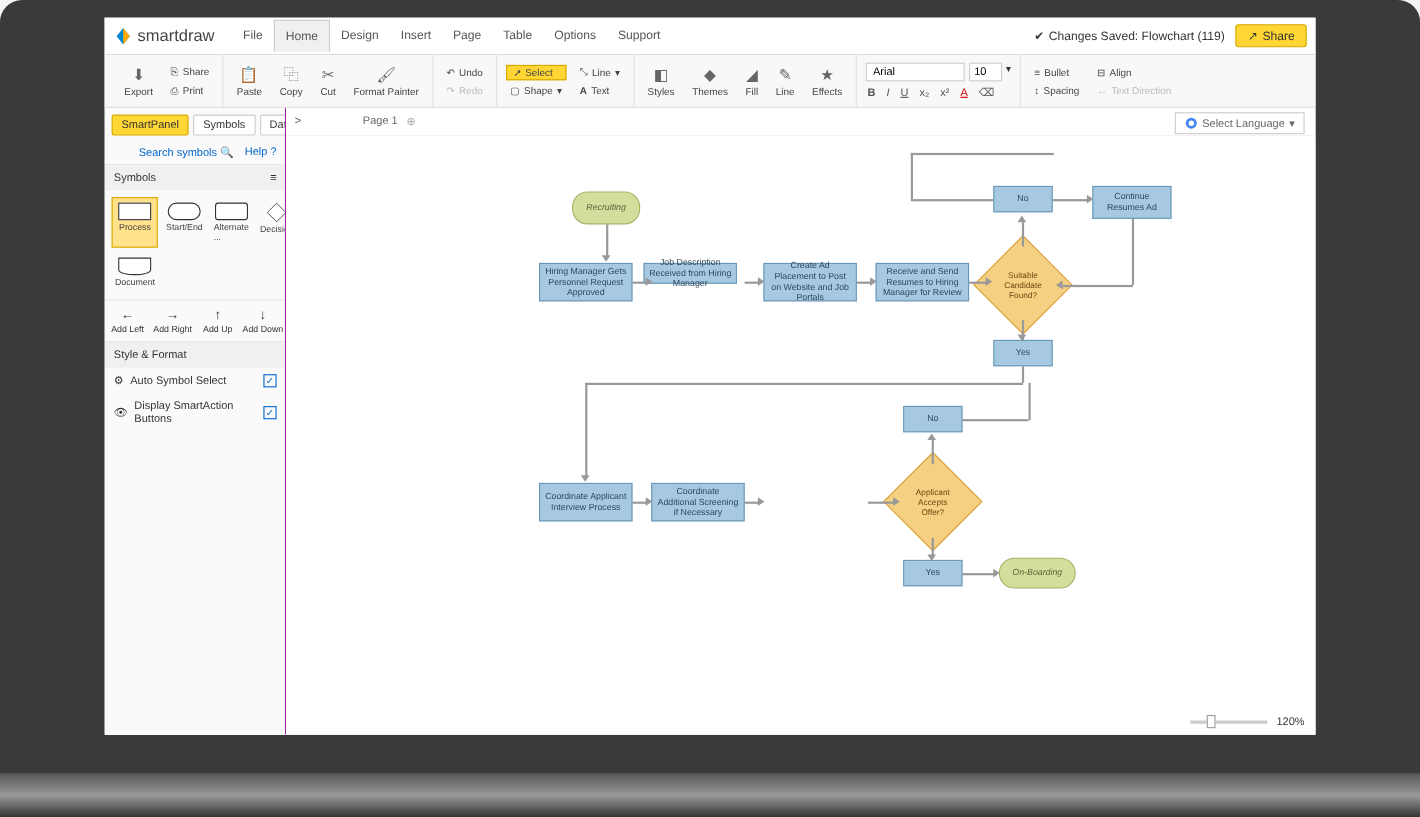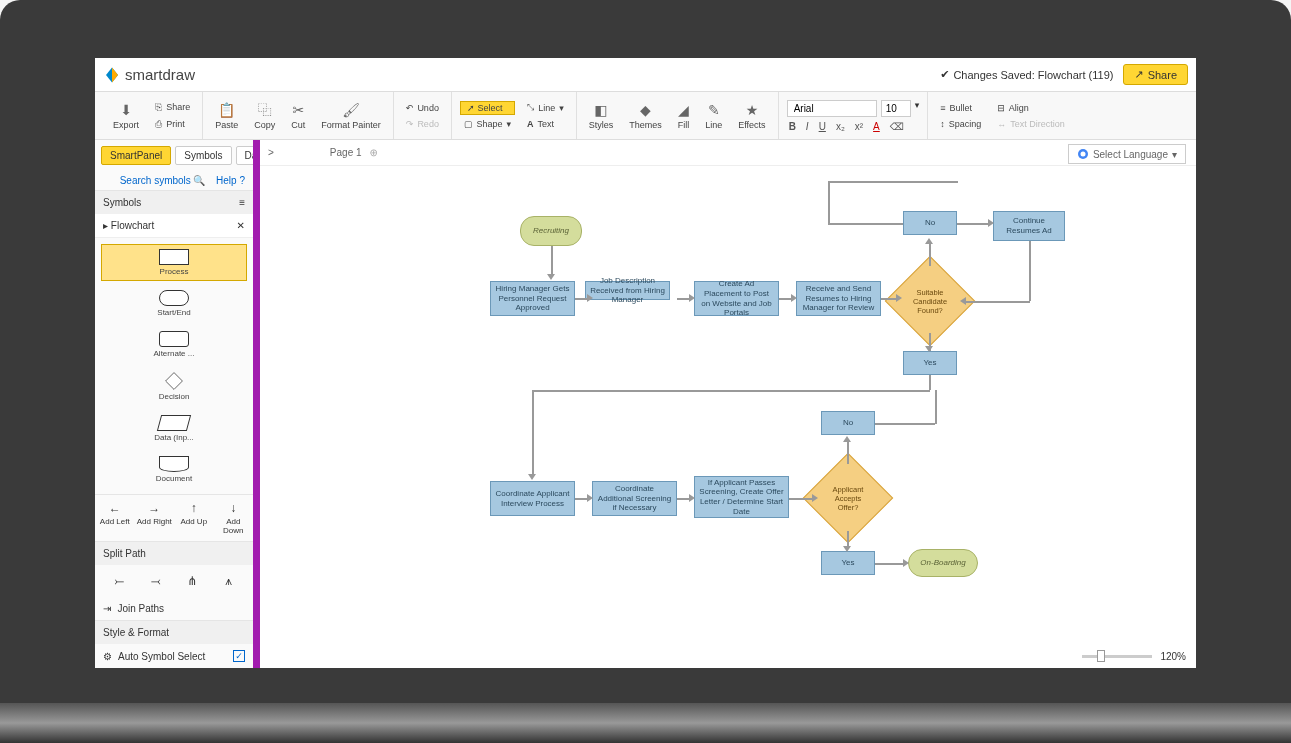--- a/index.html
+++ b/index.html
@@ -1,17 +1,17 @@
 <!DOCTYPE html>
 <html><head>
 <meta charset="utf-8">
 <style>
 * { box-sizing: border-box; margin: 0; padding: 0; font-family: Arial, sans-serif; }
 body { background: #f5f5f5; }
-.laptop-frame { width: 1291px; height: 743px; background: #3a3a3a; padding: 58px 95px 75px 95px; border-radius: 20px 20px 0 0; position: relative; }
+.laptop-frame { width: 1291px; height: 743px; background: #3a3a3a; padding: 16px 95px 75px 95px; border-radius: 20px 20px 0 0; position: relative; }
 .laptop-frame::after { content:''; position:absolute; bottom:0; left:-50px; right:-50px; height:40px; background: linear-gradient(180deg,#555,#999,#333); border-radius: 0 0 8px 8px; }
 .screen { width: 100%; height: 100%; background: #fff; overflow: hidden; display: flex; flex-direction: column; font-size: 10px; color: #333; }
 
 .menubar { display: flex; align-items: center; height: 34px; padding: 0 8px; border-bottom: 1px solid #ddd; background: #fff; }
 .logo { display: flex; align-items: center; gap: 4px; font-size: 15px; font-weight: 500; color: #444; margin-right: 16px; }
 .logo-icon { width: 18px; height: 18px; }
 .menu-items { display: flex; gap: 0; }
 .menu-item { padding: 8px 10px; cursor: pointer; font-size: 11px; color: #555; }
 .menu-item.active { background: #f0f0f0; border: 1px solid #ccc; border-bottom: none; }
 .menubar-right { margin-left: auto; display: flex; align-items: center; gap: 10px; font-size: 11px; }
@@ -24,30 +24,30 @@
 .tool-btn { display: flex; flex-direction: column; align-items: center; gap: 2px; cursor: pointer; padding: 2px 4px; font-size: 9px; color: #444; }
 .tool-btn .icon { font-size: 14px; color: #666; }
 .tool-mini { display: flex; align-items: center; gap: 4px; font-size: 9px; color: #444; cursor: pointer; padding: 2px 4px; }
 .tool-stack { display: flex; flex-direction: column; gap: 2px; }
 .select-mode { background: #ffd633; border: 1px solid #d4a800; padding: 1px 6px; font-size: 9px; display: flex; align-items: center; gap: 3px; }
 .font-select { border: 1px solid #ccc; padding: 2px 6px; font-size: 10px; width: 90px; background: #fff; }
 .font-size { border: 1px solid #ccc; padding: 2px 4px; font-size: 10px; width: 30px; background: #fff; }
 
 .work-area { flex: 1; display: flex; overflow: hidden; }
 
-.leftpanel { width: 165px; background: #fafafa; border-right: 7px solid #a21caf; display: flex; flex-direction: column; overflow-y: auto; }
+.leftpanel { width: 165px; background: #fafafa; border-right: 1px solid #a21caf; display: flex; flex-direction: column; overflow-y: auto; }
 .panel-tabs { display: flex; padding: 6px; gap: 4px; align-items: center; }
 .panel-tab { font-size: 10px; padding: 3px 8px; border: 1px solid #ccc; background: #fff; cursor: pointer; border-radius: 2px; }
 .panel-tab.active { background: #ffd633; border-color: #d4a800; }
 .panel-search { display: flex; justify-content: flex-end; padding: 4px 8px; gap: 10px; font-size: 10px; }
 .panel-search a { color: #0066cc; cursor: pointer; }
 .panel-section { border-top: 1px solid #e5e5e5; }
 .panel-header { background: #f0f0f0; padding: 6px 8px; font-size: 10px; display: flex; justify-content: space-between; align-items: center; }
 .sym-subheader { padding: 6px 8px; font-size: 10px; display: flex; justify-content: space-between; background: #fff; border-bottom: 1px solid #eee; }
-.symbol-grid { display: grid; grid-template-columns: repeat(1,1fr); gap: 4px; padding: 6px; }
+.symbol-grid { display: grid; grid-template-columns: repeat(5,1fr); gap: 4px; padding: 6px; }
 .sym { display: flex; flex-direction: column; align-items: center; gap: 2px; padding: 4px 2px; border: 1px solid transparent; cursor: pointer; }
 .sym.sel { background: #ffe28a; border-color: #d4a800; }
 .sym-shape { width: 30px; height: 16px; border: 1.5px solid #333; background: #fff; }
 .sym-shape.rounded { border-radius: 8px; }
 .sym-shape.diamond { transform: rotate(45deg) scale(0.7); width: 18px; height: 18px; }
 .sym-shape.para { transform: skewX(-15deg); }
 .sym-shape.doc { border-bottom-left-radius: 50% 30%; border-bottom-right-radius: 50% 30%; }
 .sym-label { font-size: 8px; color: #444; }
 .addrow { display: flex; border-top: 1px solid #e5e5e5; }
 .addbtn { flex: 1; text-align: center; padding: 6px 2px; font-size: 8px; cursor: pointer; display: flex; flex-direction: column; align-items: center; gap: 2px; }
@@ -88,20 +88,30 @@
 <div class="screen">
 
   <div class="menubar">
     <div class="logo">
       <svg class="logo-icon" viewBox="0 0 24 24">
             <path d="M12 2 L20 12 L12 22 L4 12 Z" fill="#0088cc"></path>
             <path d="M12 2 L20 12 L12 22 Z" fill="#ffaa00"></path>
           </svg>
       <span>smartdraw</span>
     </div>
+    <div class="menu-items">
+      <div class="menu-item">File</div>
+      <div class="menu-item active">Home</div>
+      <div class="menu-item">Design</div>
+      <div class="menu-item">Insert</div>
+      <div class="menu-item">Page</div>
+      <div class="menu-item">Table</div>
+      <div class="menu-item">Options</div>
+      <div class="menu-item">Support</div>
+    </div>
     <div class="menubar-right">
       <div class="save-status">
         <span>✔</span>
         <span>Changes Saved: Flowchart (119)</span>
       </div>
       <div class="share-btn">
         <span>↗</span>
         <span>Share</span>
       </div>
     </div>
@@ -252,24 +262,20 @@
       </div>
       <div class="panel-search">
         <a><span>Search symbols</span> <span>🔍</span></a>
         <a><span>Help</span> <span>?</span></a>
       </div>
       <div class="panel-section">
         <div class="panel-header">
               <span>Symbols</span>
               <span>≡</span>
             </div>
-        <div class="sym-subheader">
-              <span>▸ <span>Flowchart</span></span>
-              <span>✕</span>
-            </div>
         <div class="symbol-grid">
           <div class="sym sel">
                 <div class="sym-shape"></div>
                 <span class="sym-label">Process</span>
               </div>
           <div class="sym">
                 <div class="sym-shape rounded"></div>
                 <span class="sym-label">Start/End</span>
               </div>
           <div class="sym">
@@ -299,35 +305,20 @@
               <span class="arr">→</span>
               <span>Add Right</span>
             </div>
         <div class="addbtn">
               <span class="arr">↑</span>
               <span>Add Up</span>
             </div>
         <div class="addbtn">
               <span class="arr">↓</span>
               <span>Add Down</span>
-            </div>
-      </div>
-      <div class="panel-section">
-        <div class="panel-header">
-              <span>Split Path</span>
-            </div>
-        <div class="split-row">
-          <div class="split-btn">⤚</div>
-          <div class="split-btn">⤙</div>
-          <div class="split-btn">⋔</div>
-          <div class="split-btn">⩚</div>
-        </div>
-        <div class="panel-item">
-              <span>⇥</span>
-              <span>Join Paths</span>
             </div>
       </div>
       <div class="panel-section">
         <div class="panel-header">
               <span>Style &amp; Format</span>
             </div>
         <div class="panel-item">
               <span>⚙</span>
               <span style="flex:1">Auto Symbol Select</span>
               <span class="chk">✓</span>
@@ -365,21 +356,20 @@
         <div class="diamond-box" style="left:638px;top:103px">
               <div class="diag"></div>
               <div class="dtext">Suitable Candidate Found?</div>
             </div>
         <div class="box" style="left:643px;top:45px;width:54px;height:24px">No</div>
         <div class="box" style="left:643px;top:185px;width:54px;height:24px">Yes</div>
         <div class="box" style="left:733px;top:45px;width:72px;height:30px">Continue Resumes Ad</div>
 
         <div class="box" style="left:230px;top:315px;width:85px;height:35px">Coordinate Applicant Interview Process</div>
         <div class="box" style="left:332px;top:315px;width:85px;height:35px">Coordinate Additional Screening if Necessary</div>
-        <div class="box" style="left:434px;top:310px;width:95px;height:42px">If Applicant Passes Screening, Create Offer Letter / Determine Start Date</div>
         <div class="diamond-box" style="left:556px;top:300px">
               <div class="diag"></div>
               <div class="dtext">Applicant Accepts Offer?</div>
             </div>
         <div class="box" style="left:561px;top:245px;width:54px;height:24px">No</div>
         <div class="box" style="left:561px;top:385px;width:54px;height:24px">Yes</div>
         <div class="box terminator" style="left:648px;top:383px;width:70px;height:28px">On-Boarding</div>
 
         <div class="line" style="left:291px;top:80px;width:1.5px;height:30px"></div>
             <div class="arrowhead down" style="left:287px;top:108px"></div>

